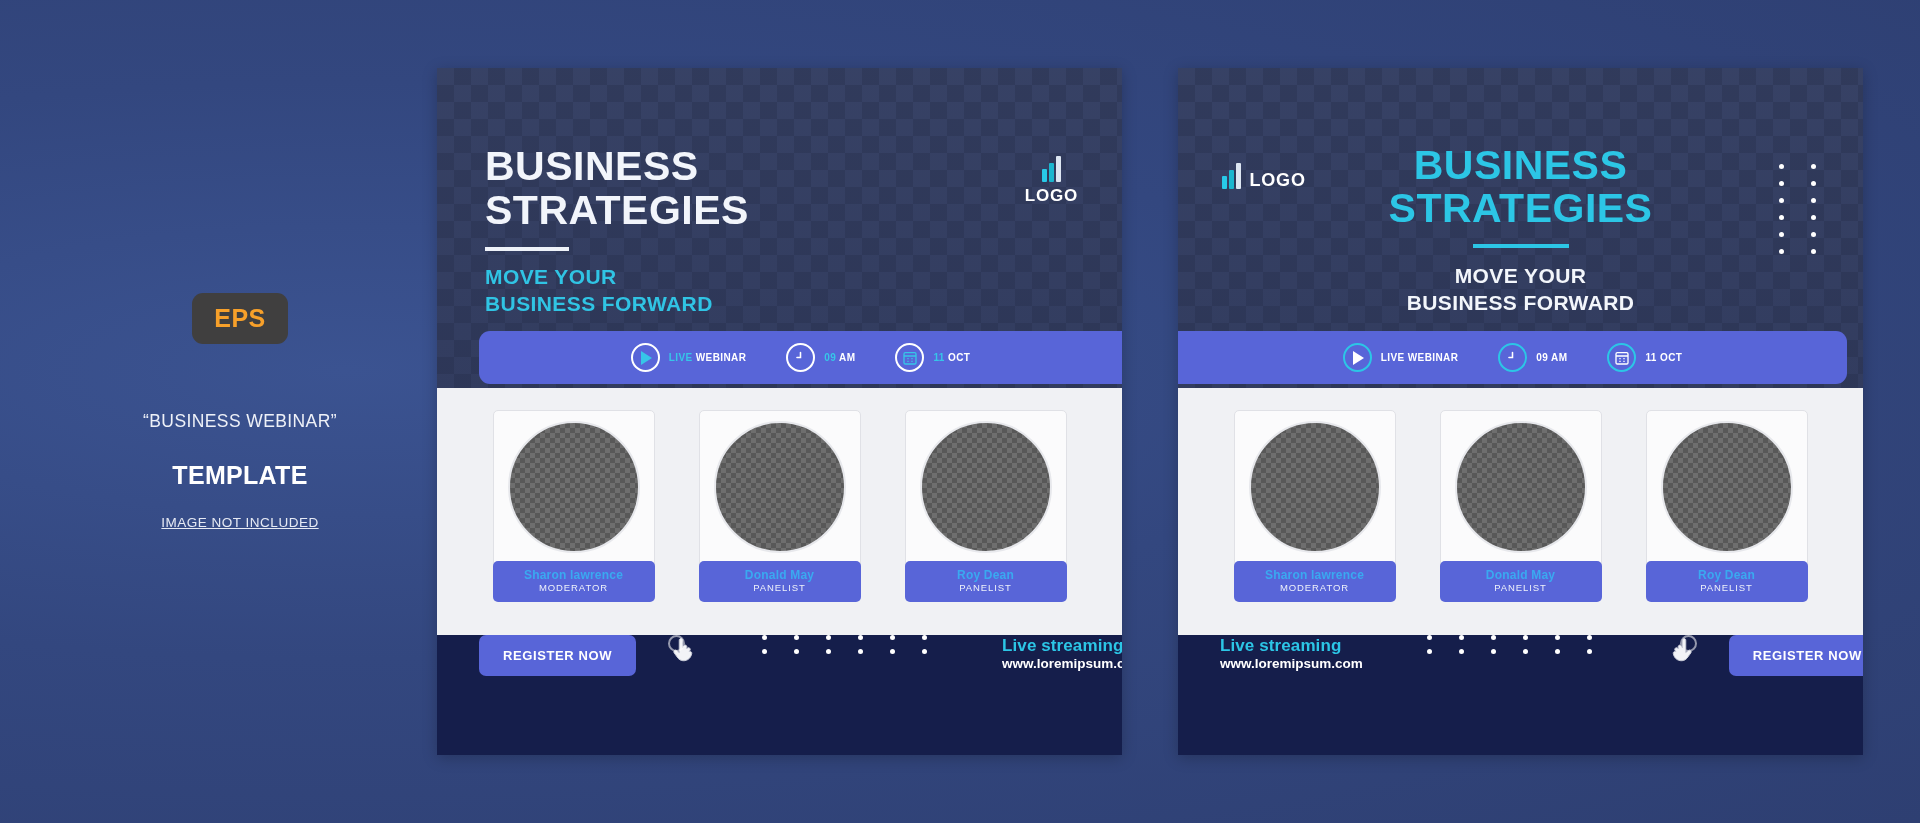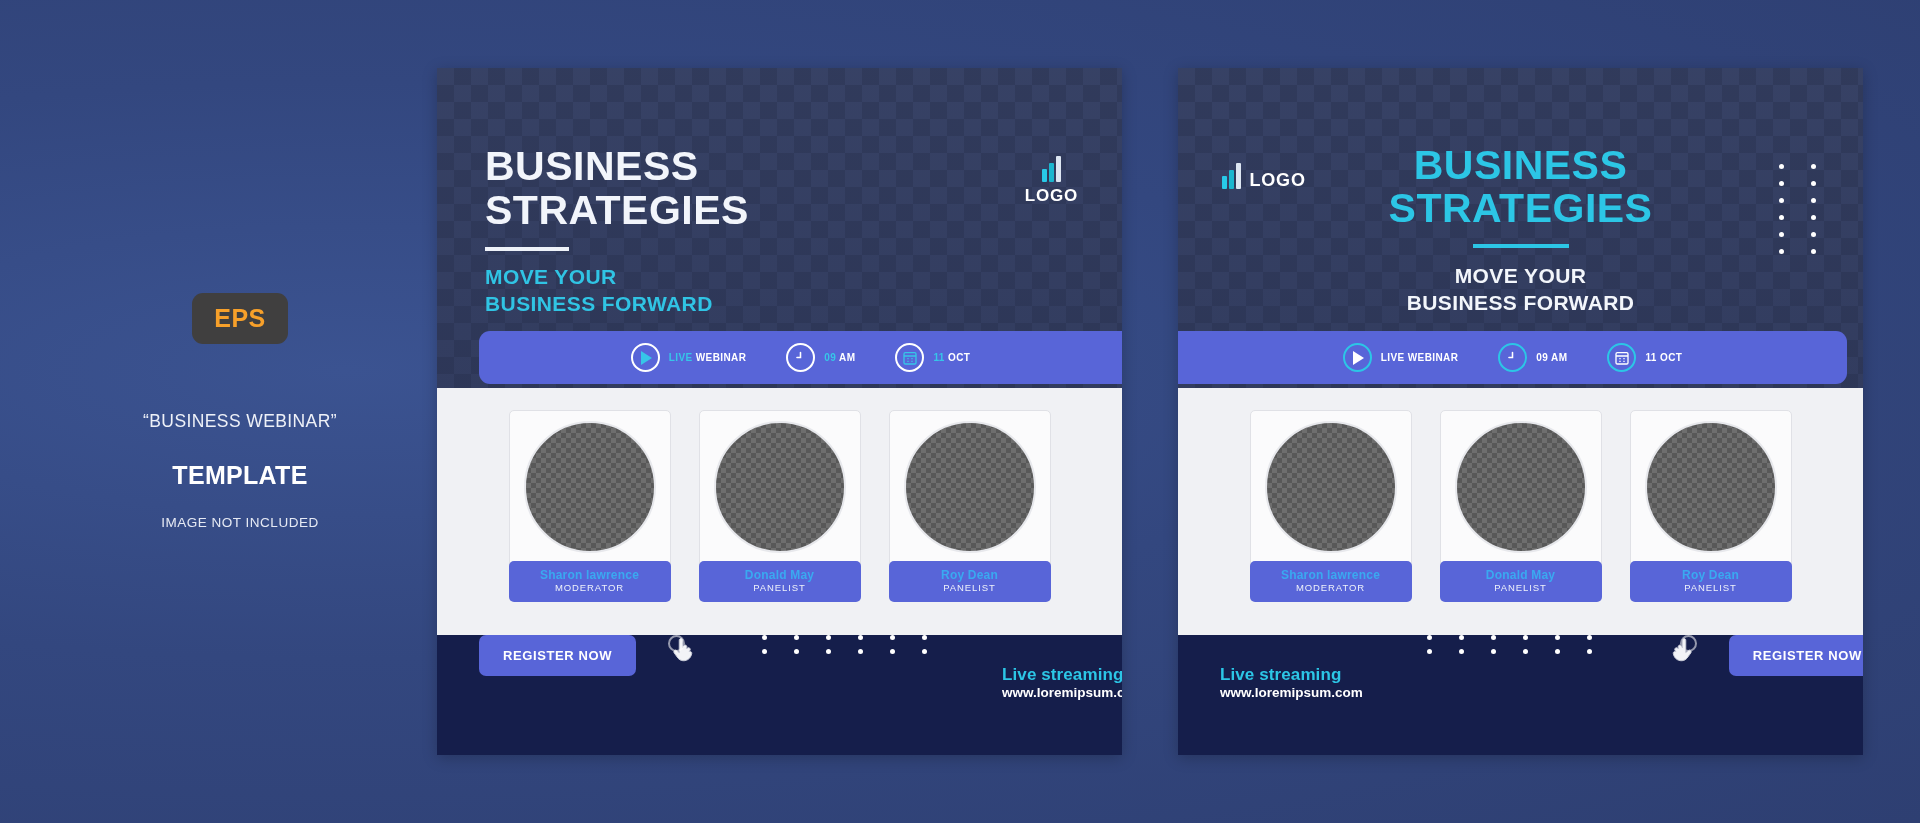--- a/index.html
+++ b/index.html
@@ -25,21 +25,21 @@
     letter-spacing:.5px; padding:11px 22px; border-radius:11px;
     margin-bottom:47px;
   }
   .quote-line{
     font-size:17.5px; letter-spacing:.4px; margin-bottom:26px; color:#eef1f8;margin-top:20px;
   }
   .panel-title{
     font-size:25px; font-weight:bold; line-height:1.38; letter-spacing:.3px;
   }
   .panel-note{
-    margin-top:23px; font-size:13.5px; letter-spacing:.5px; color:#e6eaf4;
+    margin-top:23px; font-size:13.5px; letter-spacing:.5px; color:#e6eaf4;text-decoration:underline;
   }
 
   
   .poster{
     position:absolute; top:68px; width:685px; height:687px;
     background:#1b2350; overflow:hidden;
     box-shadow:0 3px 14px rgba(0,0,0,.22);
     display:flex; flex-direction:column;
   }
   .poster.left{ left:437px; }
@@ -115,21 +115,21 @@
   .tri{
     width:0;height:0;border-style:solid;border-width:7px 0 7px 11px;
     border-color:transparent transparent transparent #36c6e8; margin-left:3px;
   }
   .infobar.right .tri{ border-left-color:#ffffff; }
 
   
   .speakers{
     position:relative; flex:1 1 auto; background:#f0f1f4;
     display:flex; align-items:flex-start; justify-content:center;
-    gap:28px; padding:22px 38px 0;
+    gap:44px; padding:22px 38px 0;
   }
   .sp-card{ position:relative; width:162px; }
   .sp-frame{
     background:#fbfbfc; border:1px solid #e0e1e6; border-radius:5px;
     padding:10px 10px 34px; display:flex; justify-content:center;
   }
   .sp-photo{
     width:132px; height:132px; border-radius:50%;
     border:2px solid #e7e8ec;
     background-color:#6e6e6e;
@@ -156,21 +156,21 @@
     font-size:13px; font-weight:bold; letter-spacing:.6px;
     padding:13px 24px; cursor:pointer; font-family:inherit; white-space:nowrap;
   }
   .cursor-ico{ position:relative; width:30px; height:30px; flex:0 0 30px; }
   .cursor-ico .ripple{
     position:absolute; left:0; top:0; width:17px; height:17px; border-radius:50%;
     border:2px solid rgba(255,255,255,.55);
   }
   .foot-dots{ display:grid; grid-template-columns:repeat(6,16px); gap:9px 16px; }
   .foot-dots span{ width:5px;height:5px;border-radius:50%;background:#fff; display:block; }
-  .stream-block{ line-height:1.25; white-space:nowrap;margin-top:29px; }
+  .stream-block{ line-height:1.25; white-space:nowrap; }
   .stream-t{ color:#2cc6e6; font-size:17px; font-weight:bold; letter-spacing:.1px; }
   .stream-u{ color:#fff; font-size:13.5px; font-weight:bold; }
   .grow{ flex:1 1 auto; }
 </style>
 </head>
 <body>
 
 <div class="stage">
 
   <div class="info-panel">

